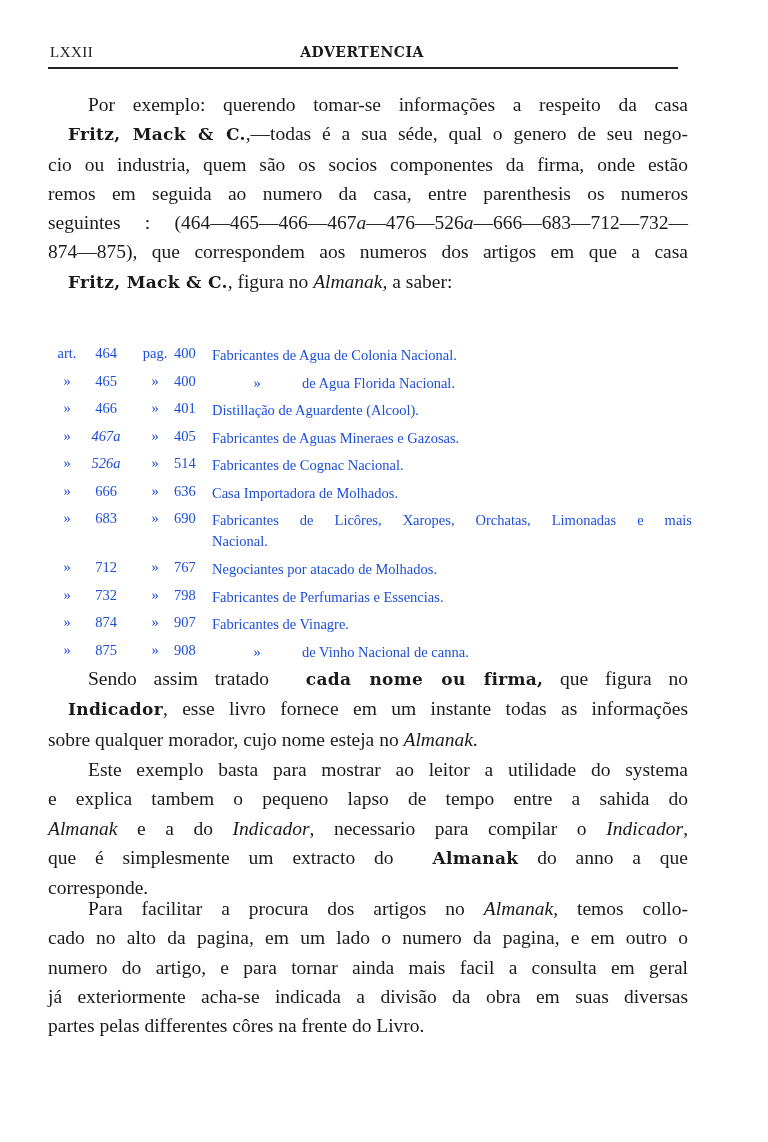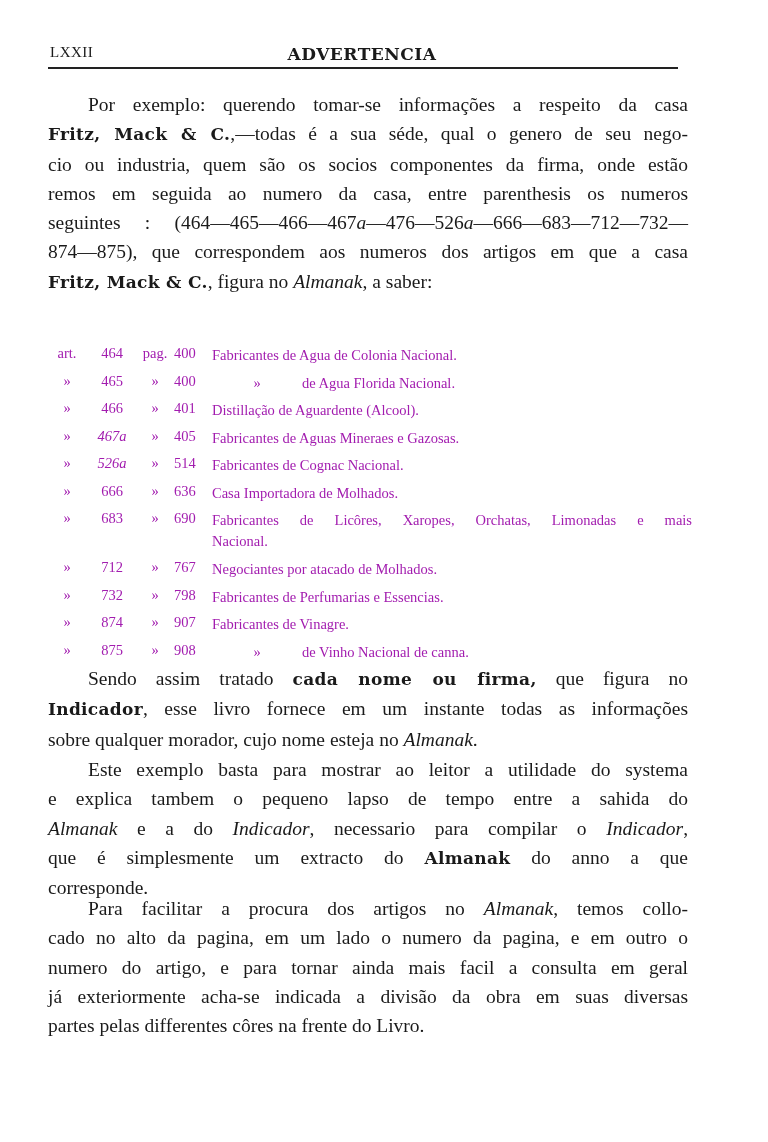--- a/index.html
+++ b/index.html
@@ -8,47 +8,47 @@
     font-family: "Liberation Serif", "DejaVu Serif", serif;
     color: #1a1a1a;
   }
   .page { position: absolute; left: 48px; top: 0; width: 640px; }
   .header {
     position: absolute; top: 44px; left: 0; width: 630px; height: 24px;
   }
   .folio { position: absolute; left: 2px; top: 0; font-size: 15px; letter-spacing: 0.5px; }
   .running-title {
     position: absolute; left: 0; right: 2px; top: 0; text-align: center;
-    font-family: "DejaVu Serif", serif; font-weight: bold; font-size: 17px; letter-spacing: 0.5px;
+    font-family: "DejaVu Serif", serif; font-weight: bold; font-size: 14px; letter-spacing: 0.5px;
   }
   .rule {
     position: absolute; top: 67px; left: 0; width: 630px; height: 0;
     border-top: 2px solid #222;
   }
   .text {
     position: absolute; left: 0; width: 640px;
     font-size: 19.5px; line-height: 29.3px; text-align: justify;
   }
   .text .line { display: block; white-space: nowrap; text-align-last: justify; }
   .text .last { text-align-last: left; }
-  .bold-firm { font-family: "DejaVu Serif", serif; font-weight: bold; font-size: 17px; letter-spacing: 0.3px; }
+  .bold-firm { font-family: "DejaVu Serif", serif; font-weight: bold; font-size: 17px; letter-spacing: 0.3px; margin-left: 20px; }
   .ital { font-style: italic; }
   .p1 { top: 90px; }
   .p2 { top: 664px; }
   .p3 { top: 755px; }
   .p4 { top: 894px; }
   .table {
     position: absolute; top: 345px; left: 0; width: 650px;
-    font-family: "Liberation Serif", serif; font-size: 14.5px; color: #a21caf;
+    font-family: "Liberation Serif", serif; font-size: 14.5px; color: #1d4ed8;
   }
   .row { position: relative; height: 27.5px; }
   .row.tall { height: 49px; }
   .c { position: absolute; top: 0; white-space: nowrap; }
   .c-art { left: 0; width: 38px; text-align: center; }
-  .c-num { left: 46px; width: 36px; text-align: center; }
+  .c-num { left: 40px; width: 36px; text-align: center; }
   .c-pag { left: 84px; width: 46px; text-align: center; }
   .c-page { left: 126px; width: 30px; text-align: left; }
   .c-desc { left: 164px; width: 480px; line-height: 21px; }
   .desc-ditto { display: inline-block; width: 90px; text-align: center; }
   .just { text-align: justify; text-align-last: justify; display: block; }
 </style>
 </head>
 <body>
 
 <div class="page">

